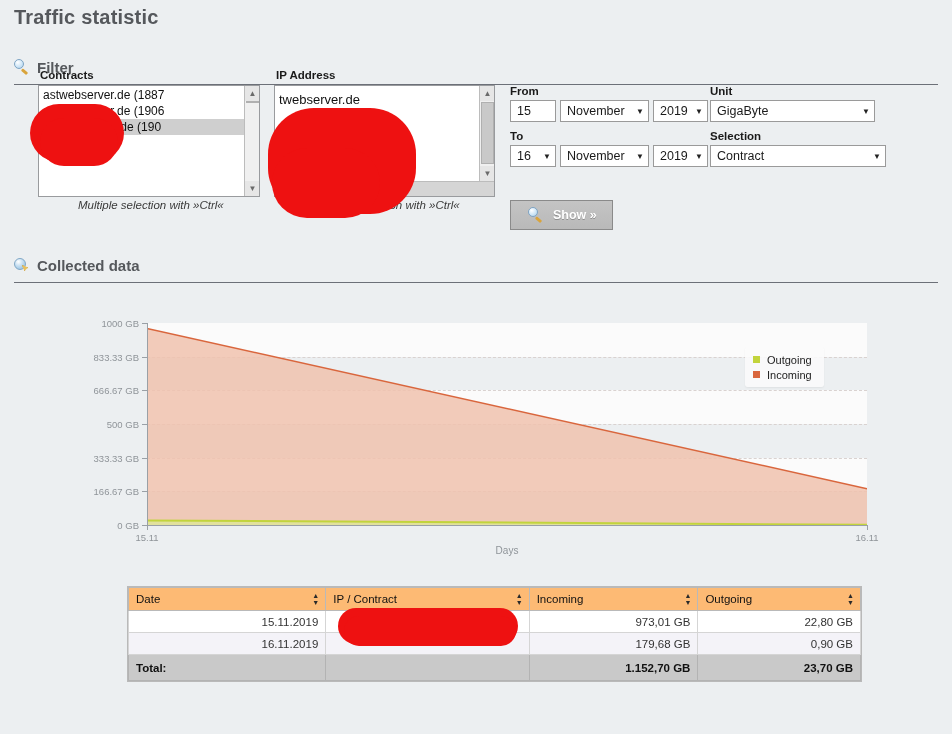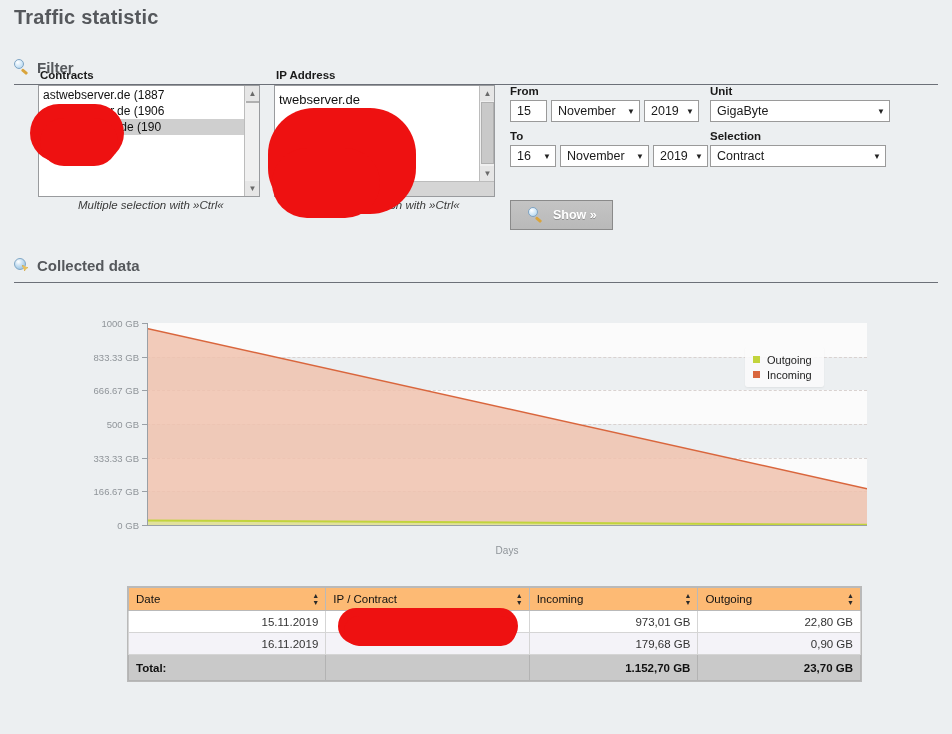--- a/index.html
+++ b/index.html
@@ -401,21 +401,21 @@
           <div class="sb-arrow down">▼</div>
         </div>
         <div class="sb-h"></div>
       </div>
       <div class="hint">Multiple selection with »Ctrl«</div>
     </div>
 
     <div class="ctrl-col" style="left:496px; top:0;">
       <div class="field-label">From</div>
       <div class="row-sels">
-        <div class="sel" style="width:37px;gap:24px;">
+        <div class="sel" style="width:46px;gap:24px;">
           <span>15</span>
           <span class="caret">▼</span>
         </div>
         <div class="sel" style="width:89px;">
           <span>November</span>
           <span class="caret">▼</span>
         </div>
         <div class="sel" style="width:55px;">
           <span>2019</span>
           <span class="caret">▼</span>
@@ -434,21 +434,21 @@
         </div>
         <div class="sel" style="width:55px;">
           <span>2019</span>
           <span class="caret">▼</span>
         </div>
       </div>
     </div>
 
     <div class="ctrl-col" style="left:696px; top:0;">
       <div class="field-label">Unit</div>
-      <div class="sel" style="width:180px;">
+      <div class="sel" style="width:165px;">
         <span>GigaByte</span>
         <span class="caret">▼</span>
       </div>
       <div class="field-label" style="margin-top:8px;">Selection</div>
       <div class="sel" style="width:176px;">
         <span>Contract</span>
         <span class="caret">▼</span>
       </div>
     </div>
   </div>
@@ -506,20 +506,26 @@
       <div class="ytick" style="top: 134.667px;">333.33 GB</div>
       <div class="ytickmark" style="top: 134.667px;"></div>
       <div class="ytick" style="top: 101px;">500 GB</div>
       <div class="ytickmark" style="top: 101px;"></div>
       <div class="ytick" style="top: 67.3327px;">666.67 GB</div>
       <div class="ytickmark" style="top: 67.3327px;"></div>
       <div class="ytick" style="top: 33.6673px;">833.33 GB</div>
       <div class="ytickmark" style="top: 33.6673px;"></div>
       <div class="ytick" style="top: 0px;">1000 GB</div>
       <div class="ytickmark" style="top: 0px;"></div>
+    </div>
+  <div id="xtick-host" style="position:absolute;left:133px;top:0;width:720px;height:262px;">
+      <div class="xtick" style="left: 0px;">15.11</div>
+      <div class="xtickmark" style="left: 0px;"></div>
+      <div class="xtick" style="left: 720px;">16.11</div>
+      <div class="xtickmark" style="left: 720px;"></div>
     </div>
   <div class="xaxis-label" style="left:133px; width:720px;">Days</div>
 </div>
 
 <div class="legend">
   <div class="legend-row">
     <span class="legend-sw" id="sw-0" style="background: rgb(194, 212, 60);"></span>
     <span>Outgoing</span>
   </div>
   <div class="legend-row">

